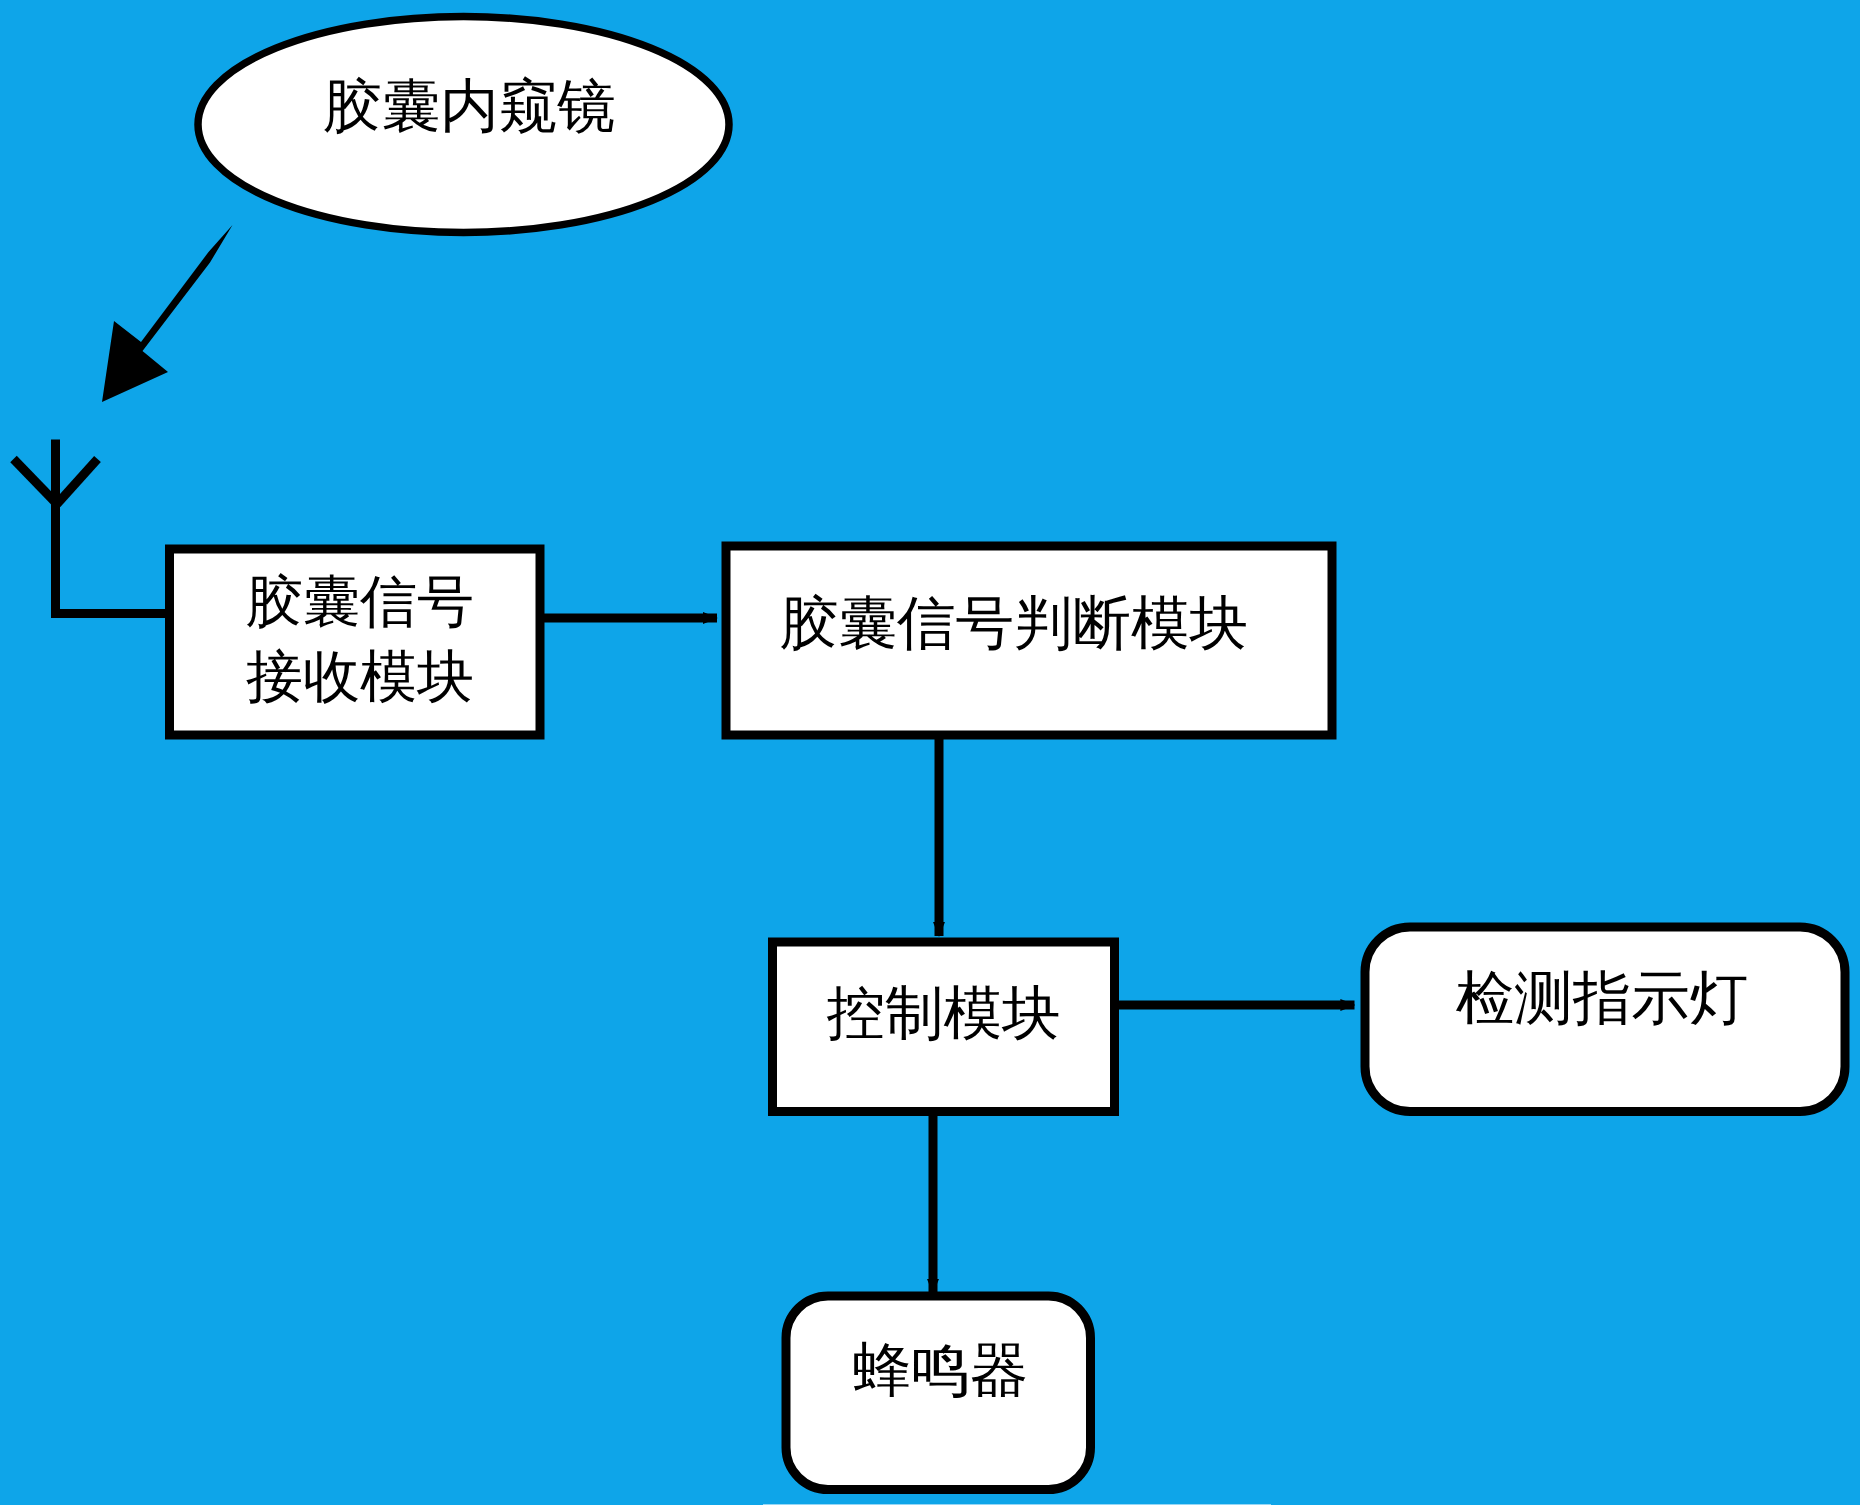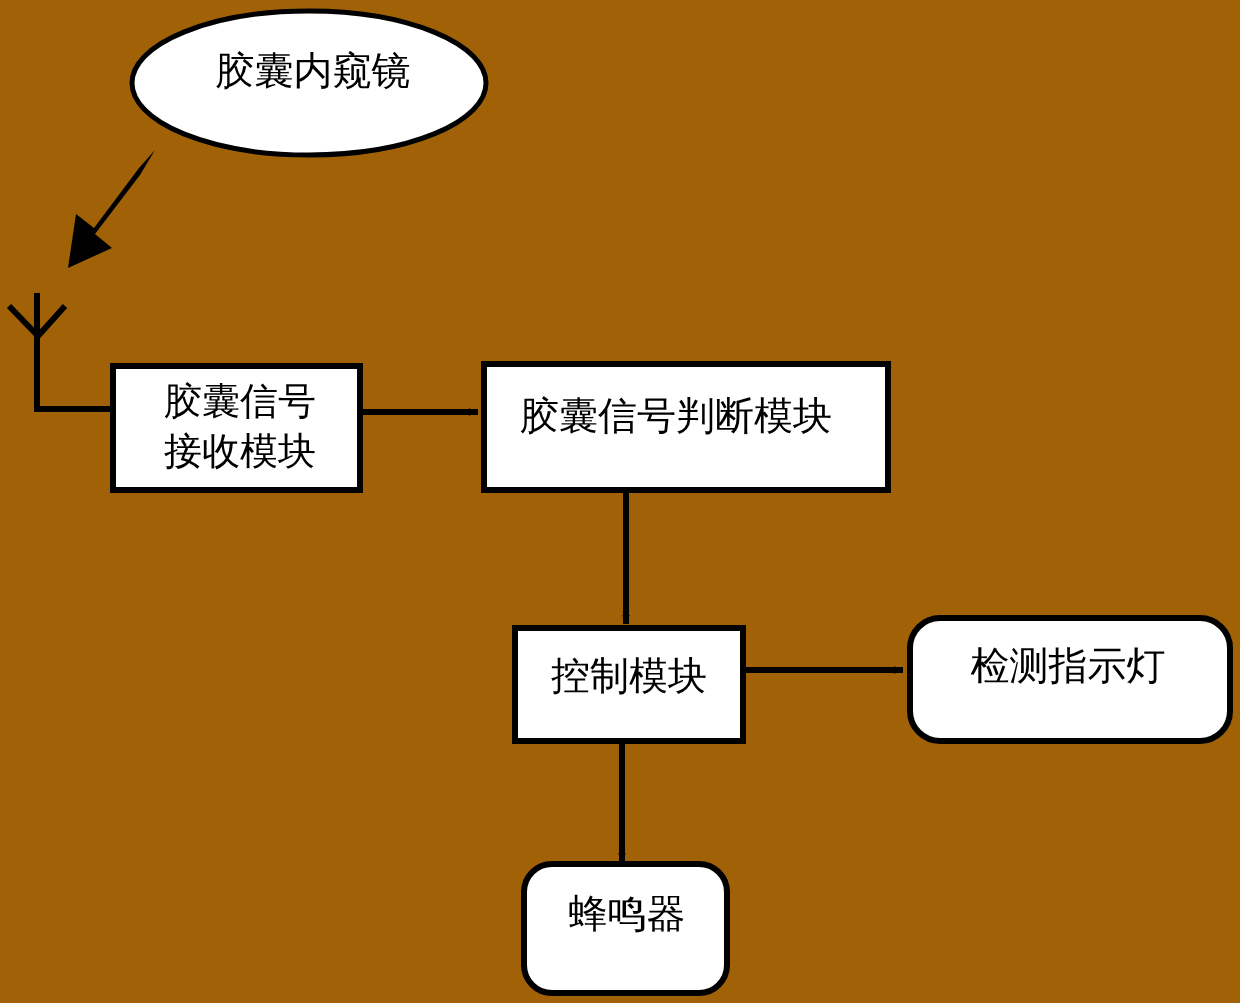--- a/index.html
+++ b/index.html
@@ -7,21 +7,21 @@
     padding: 0;
     background: #ffffff;
   }
   body {
     font-family: "Liberation Serif", "DejaVu Serif", serif;
   }
   #canvas {
     position: relative;
     width: 1240px;
     height: 1003px;
-    background: #a16207;
+    background: #0ea5e9;
     overflow: hidden;
     text-align: center;
   }
   #diagram-svg {
     position: absolute;
     left: 0;
     top: 0;
     width: 1240px;
     height: 1003px;
   }

